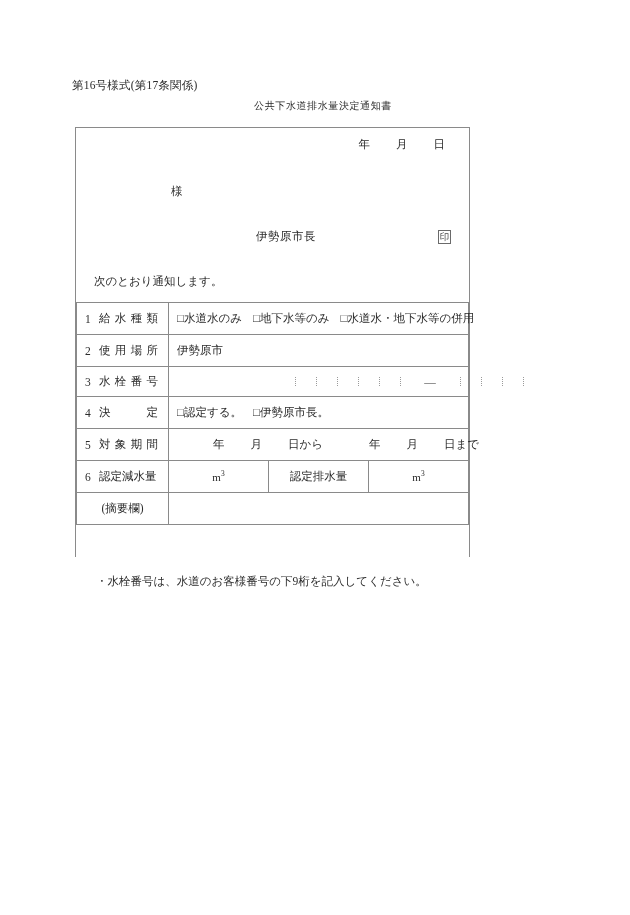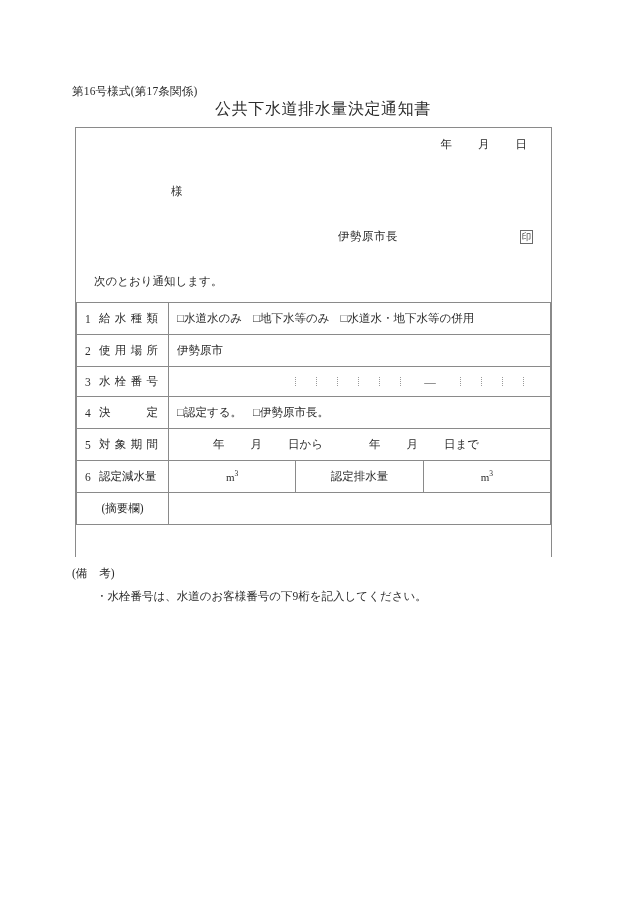--- a/index.html
+++ b/index.html
@@ -21,44 +21,44 @@
 
   .page {
     position: absolute;
     inset: 0;
   }
 
   
   .form-no {
     position: absolute;
     left: 72px;
-    top: 84px;
+    top: 78px;
     font-size: 11.5px;
     letter-spacing: 0.2px;
     white-space: nowrap;
   }
 
   
   .doc-title {
     position: absolute;
     left: 0;
     right: 0;
     top: 99px;
     text-align: center;
-    font-size: 16px;
+    font-size: 10px;
     letter-spacing: 0.6px;
     padding-left: 16px;
   }
 
   
   .form-box {
     position: absolute;
     left: 75px;
     top: 127px;
-    width: 477px;
+    width: 395px;
     height: 430px;
     border: 1.2px solid #8a8a8a;
     border-bottom: none;
   }
 
   
   .head-area {
     position: relative;
     height: 174px;
   }
@@ -357,17 +357,16 @@
         <tr>
           <td class="remarks-lbl">(摘要欄)</td>
           <td class="remarks-val" colspan="3"></td>
         </tr>
 
       </tbody>
     </table>
   </div>
 
   <div class="notes">
-    <div class="notes-title"><span>(備</span><span class="gap"></span><span>考)</span></div>
     <div class="notes-item">・水栓番号は、水道のお客様番号の下9桁を記入してください。</div>
   </div>
 
 </div>
 
 </body></html>

